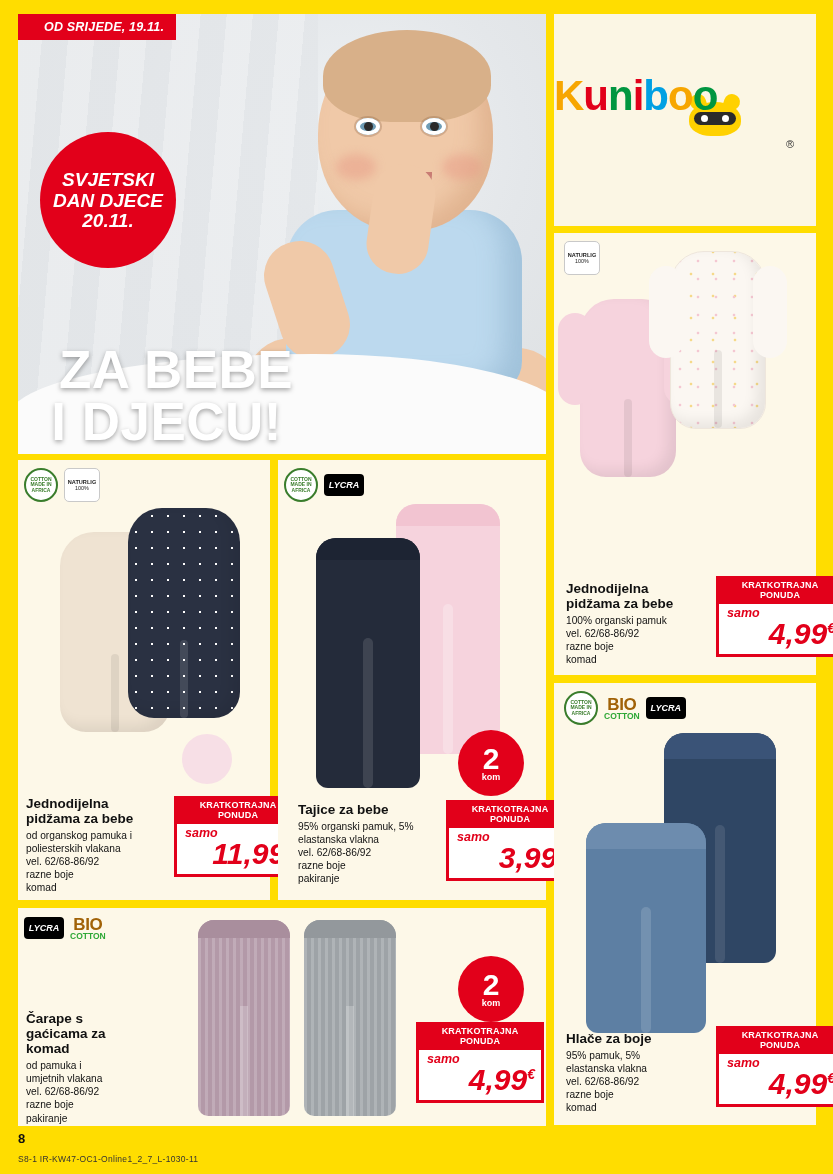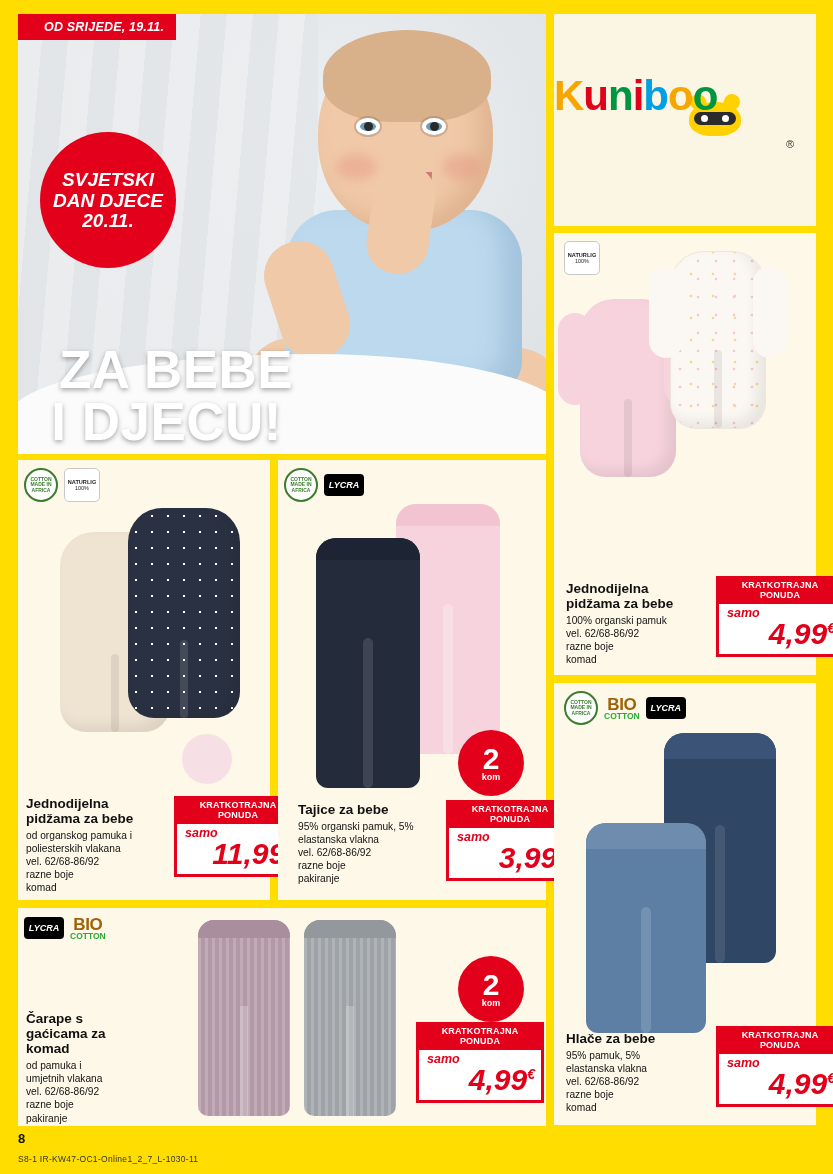--- a/index.html
+++ b/index.html
@@ -422,21 +422,21 @@
     <div class="garment pants" style="left:110px; top:50px; width:112px; height:230px; background:#2f4664;">
       <div class="crotch" style="background:rgba(255,255,255,.1);"></div>
       <div style="position:absolute; left:0; right:0; top:0; height:26px; background:#3a5377; border-radius:20px 20px 0 0;"></div>
     </div>
     <div class="garment pants" style="left:32px; top:140px; width:120px; height:210px; background:#5d7fa3;">
       <div class="crotch" style="background:rgba(255,255,255,.14);"></div>
       <div style="position:absolute; left:0; right:0; top:0; height:26px; background:#6d8cae; border-radius:20px 20px 0 0;"></div>
     </div>
 
     <div style="position:absolute; left:12px; top:348px; width:140px;">
-      <div class="prod-name">Hlače za bebe</div>
+      <div class="prod-name">Hlače za boje</div>
       <div class="prod-desc">
         <span>95% pamuk, 5%</span><br>
         <span>elastanska vlakna</span><br>
         <span>vel. 62/68-86/92</span><br>
         <span>razne boje</span><br>
         <span>komad</span>
       </div>
     </div>
 
     <div class="price-box" style="left:162px; top:343px;">

